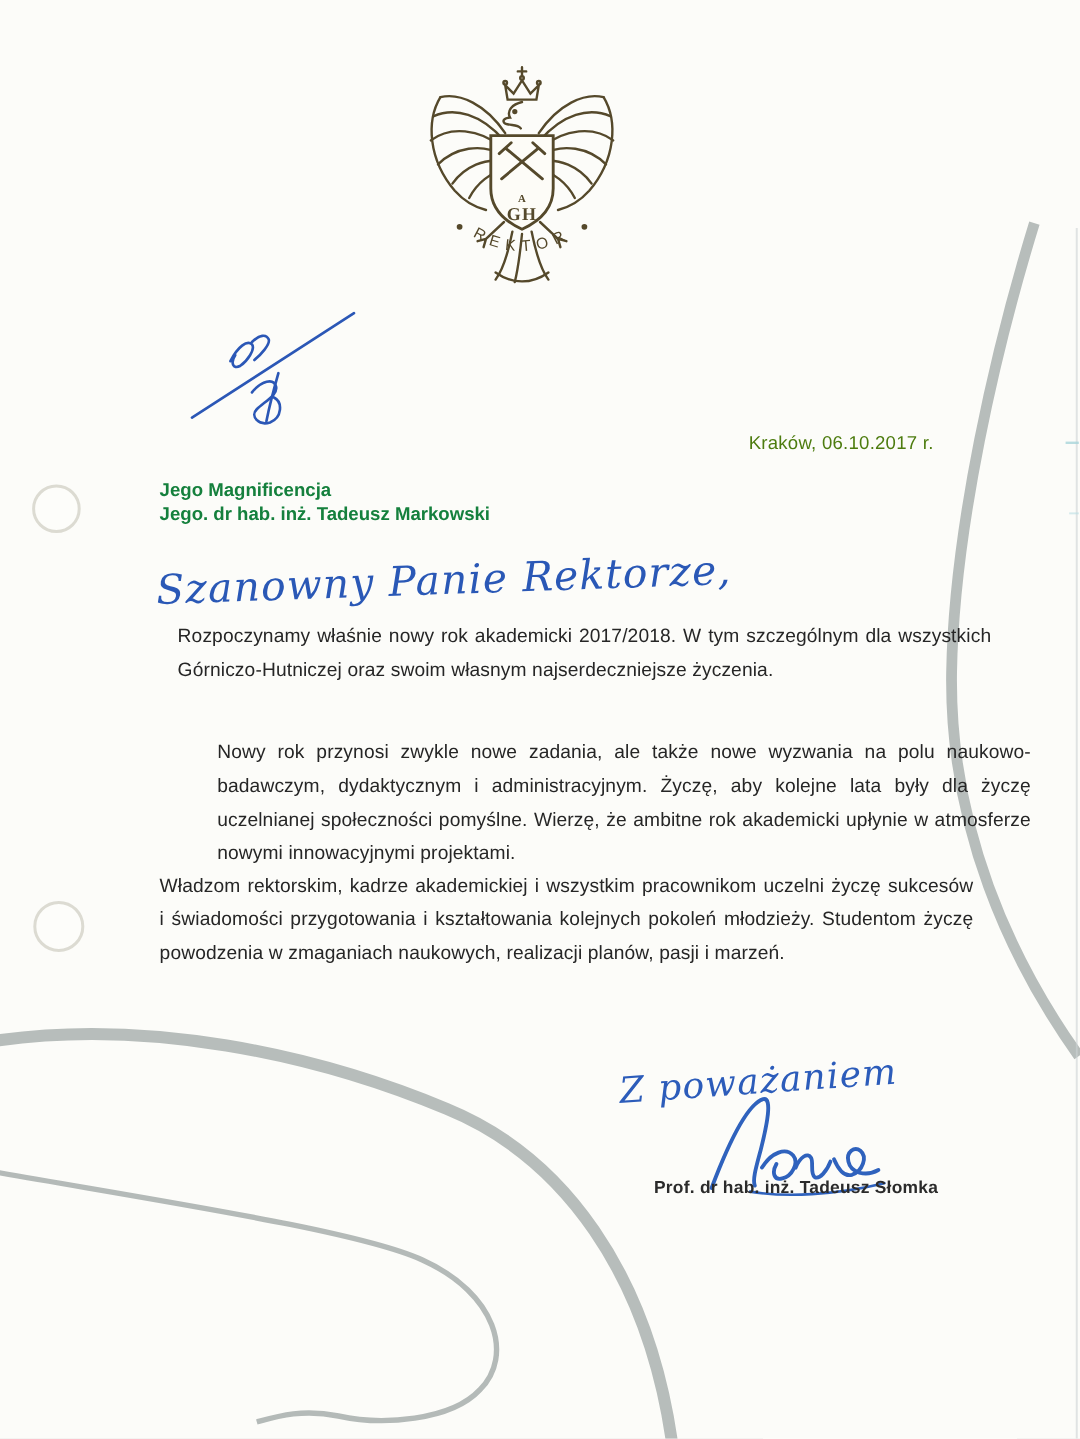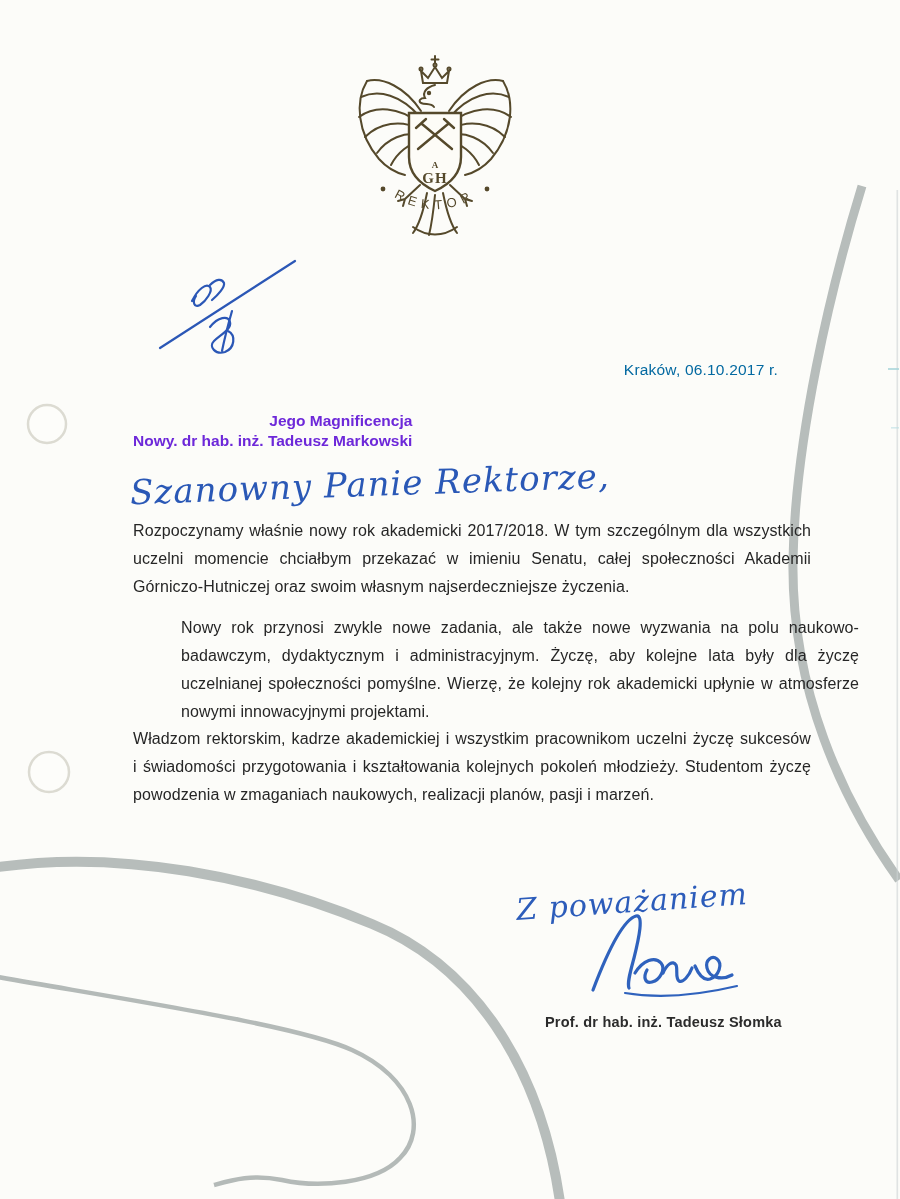--- a/index.html
+++ b/index.html
@@ -6,50 +6,50 @@
   .page{
     position:relative; width:900px; height:1199px; margin:0 auto;
     background:#fcfcf9; overflow:hidden;
     font-family:"Liberation Sans", sans-serif; color:#242424;
   }
   svg{display:block;}
   .deco{position:absolute; left:0; top:0;}
   .emblem{position:absolute; left:317px; top:27px;}
   .date{
     position:absolute; top:361px; right:122px;
-    font-size:15.5px; color:#0369a1; letter-spacing:.2px;
+    font-size:15.5px; color:#4d7c0f; letter-spacing:.2px;
   }
   .addressee{
-    position:absolute; left:133px; top:411px;
-    font-size:15.5px; font-weight:bold; line-height:20px; color:#6d28d9;text-align:right;
+    position:absolute; left:133px; top:399px;
+    font-size:15.5px; font-weight:bold; line-height:20px; color:#15803d;
   }
   .salutation{
     position:absolute; left:130px; top:464px;
     font-family:"DejaVu Serif", serif; font-style:italic;
     font-size:34px; color:#2a58b6; transform:rotate(-2deg);
     letter-spacing:1px; white-space:nowrap;
   }
   .para{position:absolute; left:133px; width:678px;}
-  .p1{top:517px;} .p2{top:614px;margin-left:48px;} .p3{top:725px;}
+  .p1{top:517px;margin-left:15px;} .p2{top:614px;margin-left:48px;} .p3{top:725px;}
   .bodyline{
     font-size:16px; line-height:28px; color:#262626;
     text-align:justify; text-align-last:justify; letter-spacing:.1px;
     white-space:normal;
   }
   .bodyline.last{text-align-last:left;}
   .closing{
     position:absolute; left:516px; top:884px;
     font-family:"DejaVu Serif", serif; font-style:italic;
     font-size:30px; color:#2c5cba; transform:rotate(-4deg);
     letter-spacing:1px; white-space:nowrap;
   }
   .scribble{position:absolute; left:555px; top:898px;}
   .annotation{position:absolute; left:140px; top:245px;}
   .signer{
-    position:absolute; left:545px; top:1014px;
+    position:absolute; left:545px; top:982px;
     font-size:14.5px; font-weight:bold; color:#2b2b2b; letter-spacing:.2px;
     white-space:nowrap;
   }
   .ring-text{font-family:"Liberation Sans", sans-serif; fill:#55492b;}
 </style>
 </head>
 <body>
 
 <div class="page">
 
@@ -134,35 +134,34 @@
       <path d="M 70,40 C 76,34 82,33 84,38 C 85,42 78,50 72,55"></path>
       <path d="M 70,82 C 78,72 88,70 90,77 C 92,84 80,90 74,96 C 68,102 76,110 85,107 C 95,103 96,90 88,86"></path>
       <path d="M 92,66 C 88,80 84,96 82,106"></path>
     </g>
   </svg>
 
   <div class="date">Kraków, 06.10.2017 r.</div>
 
   <div class="addressee">
     <div>Jego Magnificencja</div>
-    <div>Nowy. dr hab. inż. Tadeusz Markowski</div>
+    <div>Jego. dr hab. inż. Tadeusz Markowski</div>
   </div>
 
   <div class="salutation">Szanowny Panie Rektorze,</div>
 
   <div class="para p1">
     <div class="bodyline">Rozpoczynamy właśnie nowy rok akademicki 2017/2018. W tym szczególnym dla wszystkich</div>
-    <div class="bodyline">uczelni momencie chciałbym przekazać w imieniu Senatu, całej społeczności Akademii</div>
     <div class="bodyline last">Górniczo-Hutniczej oraz swoim własnym najserdeczniejsze życzenia.</div>
   </div>
 
   <div class="para p2">
     <div class="bodyline">Nowy rok przynosi zwykle nowe zadania, ale także nowe wyzwania na polu naukowo-</div>
     <div class="bodyline">badawczym, dydaktycznym i administracyjnym. Życzę, aby kolejne lata były dla życzę</div>
-    <div class="bodyline">uczelnianej społeczności pomyślne. Wierzę, że kolejny rok akademicki upłynie w atmosferze</div>
+    <div class="bodyline">uczelnianej społeczności pomyślne. Wierzę, że ambitne rok akademicki upłynie w atmosferze</div>
     <div class="bodyline last">nowymi innowacyjnymi projektami.</div>
   </div>
 
   <div class="para p3">
     <div class="bodyline">Władzom rektorskim, kadrze akademickiej i wszystkim pracownikom uczelni życzę sukcesów</div>
     <div class="bodyline">i świadomości przygotowania i kształtowania kolejnych pokoleń młodzieży. Studentom życzę</div>
     <div class="bodyline last">powodzenia w zmaganiach naukowych, realizacji planów, pasji i marzeń.</div>
   </div>
 
   <div class="closing">Z poważaniem</div>

